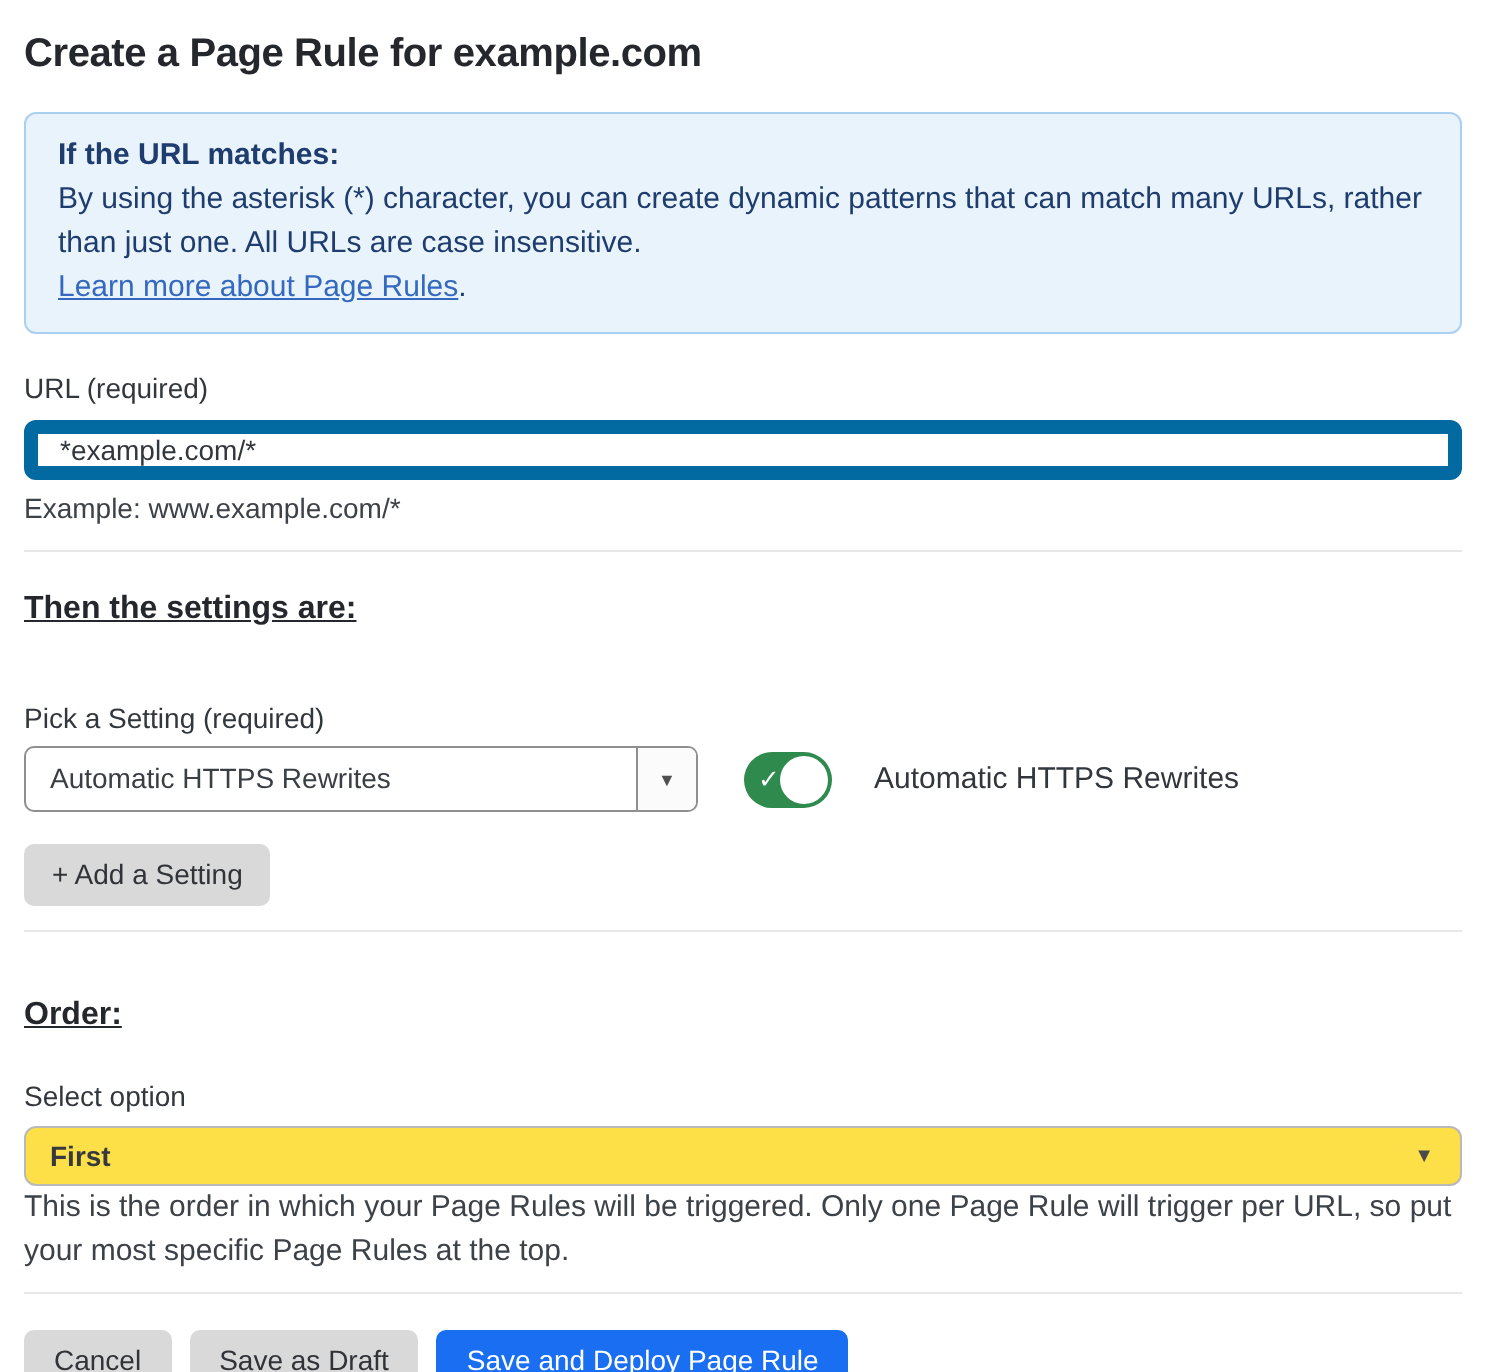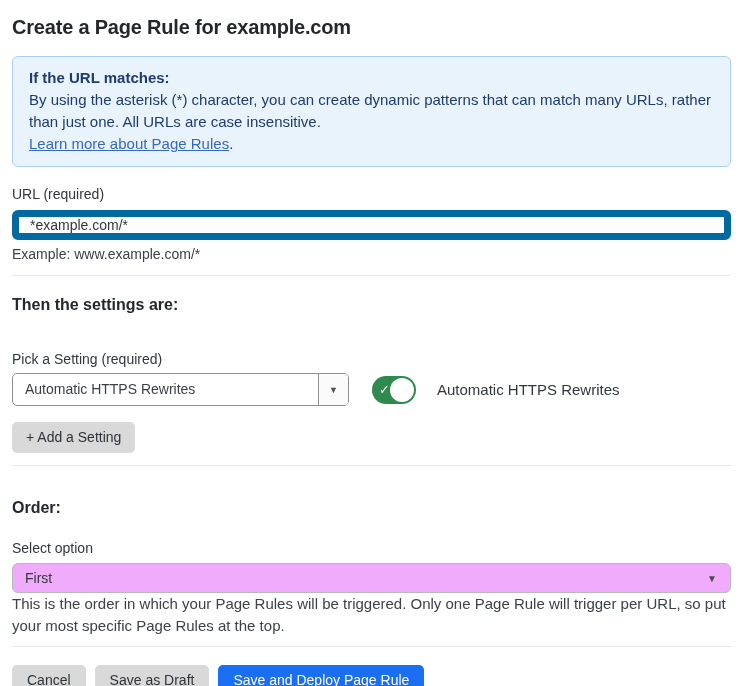--- a/index.html
+++ b/index.html
@@ -73,20 +73,21 @@
     border-top: 1px solid #e8e8e8;
     margin: 12px 0 0 0;
   }
 
   .section-heading {
     font-size: 16px;
     font-weight: 700;
     color: #24282d;
     margin: 19px 0 0 0;
     line-height: 20px;
+    text-decoration: underline;
   }
 
   .picker-label { margin-top: 36px; margin-bottom: 5px; }
 
   .setting-row {
     display: flex;
     align-items: center;
   }
   .select-control {
     display: flex;
@@ -176,22 +177,23 @@
     display: flex;
     align-items: center;
     justify-content: space-between;
     width: 100%;
     height: 30px;
     border: 1px solid #b9b9b9;
     border-radius: 6px;
     padding: 0 13px 0 12px;
     font-size: 14px;
     color: #36393f;
-    background: #f0abfc;
-    cursor: pointer;
+    background: #fde047;
+    cursor: pointer;
+    font-weight: bold;
   }
   .select-full .chevron {
     color: #4a4a4a;
     font-size: 10px;
   }
   .order-helper {
     font-size: 15px;
     color: #3c4248;
     line-height: 22px;
     margin-top: 0;

